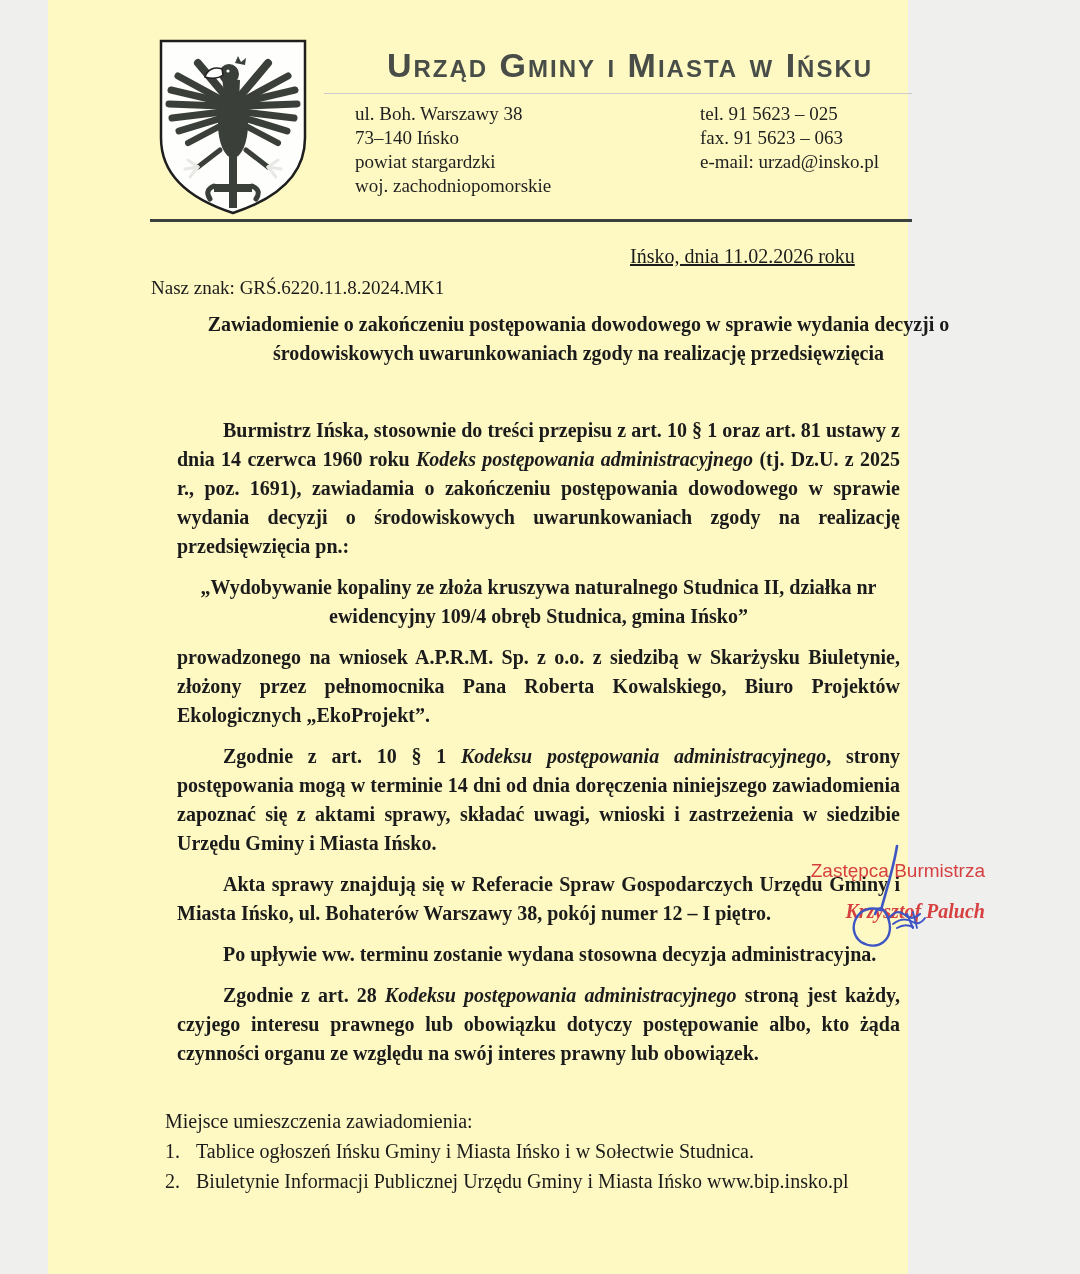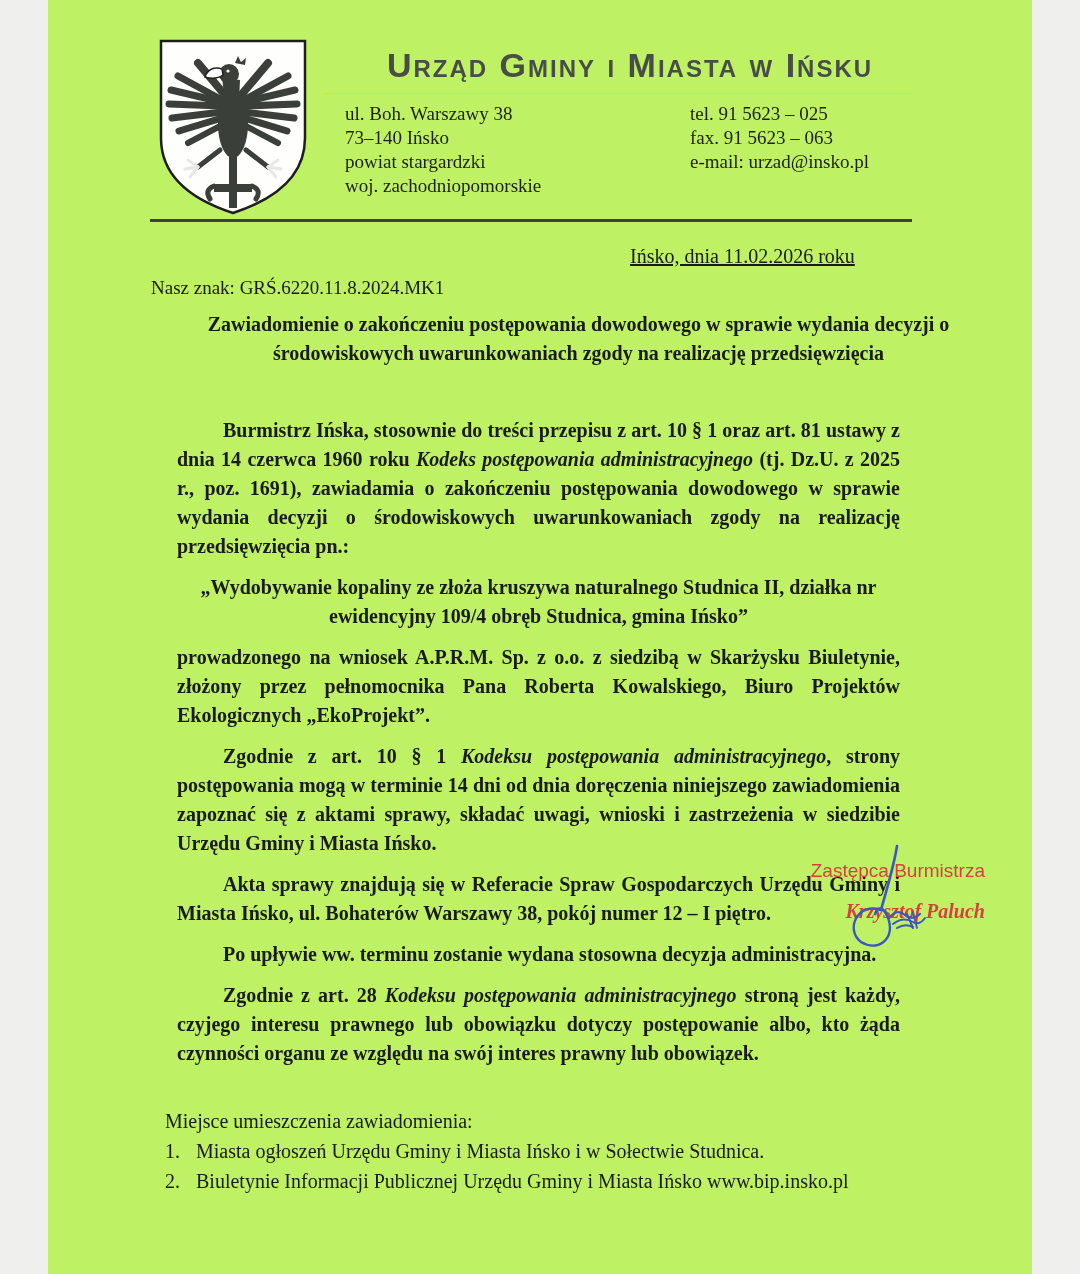--- a/index.html
+++ b/index.html
@@ -6,22 +6,22 @@
   body{
     width:1080px;height:1274px;
     background:#efefed;
     font-family:"Liberation Serif", serif;
     color:#1b1b1b;
     position:relative;
     overflow:hidden;
   }
   .page{
     position:absolute;left:48px;top:0;
-    width:984px;height:1274px;
-    background:#bef264;
+    width:860px;height:1274px;
+    background:#fef9c3;
   }
   
   .coat{
     position:absolute;left:108px;top:36px;width:154px;height:182px;
   }
   .org-title{
     position:absolute;left:297px;top:46px;width:570px;
     font-family:"Liberation Sans", sans-serif;
     font-weight:bold;
     font-variant:small-caps;
@@ -36,21 +36,21 @@
     border-top:1px solid #cccccc;
   }
   .addr{
     position:absolute;left:297px;top:102px;
     font-size:19px;line-height:24px;color:#1f1f1f;
   }
   .contact{
     position:absolute;left:642px;top:102px;
     font-size:19px;line-height:24px;color:#1f1f1f;
   }
-  .addr div,.contact div{white-space:nowrap;}
+  .addr div,.contact div{white-space:nowrap;margin-left:10px;}
   .head-rule{
     position:absolute;left:102px;top:219px;width:762px;height:3px;
     background:#3d413d;
   }
   
   .ref{
     position:absolute;left:103px;top:245px;
     font-size:19px;white-space:nowrap;margin-top:32px;
   }
   .date{
@@ -199,21 +199,21 @@
         <path d="M70,70 l6,14" stroke-width="2"></path>
         <path d="M76,68 l4,16" stroke-width="1.8"></path>
       </g>
     </svg>
   </div>
 
   <div class="footer">
     <div>Miejsce umieszczenia zawiadomienia:</div>
     <div class="item">
       <span class="num">1.</span>
-      <span>Miasta ogłoszeń Urzędu Gminy i Miasta Ińsko i w Sołectwie Studnica.</span>
+      <span>Tablice ogłoszeń Ińsku Gminy i Miasta Ińsko i w Sołectwie Studnica.</span>
     </div>
     <div class="item">
       <span class="num">2.</span>
       <span>Biuletynie Informacji Publicznej Urzędu Gminy i Miasta Ińsko www.bip.insko.pl</span>
     </div>
   </div>
 
 </div>
 
 </body></html>

